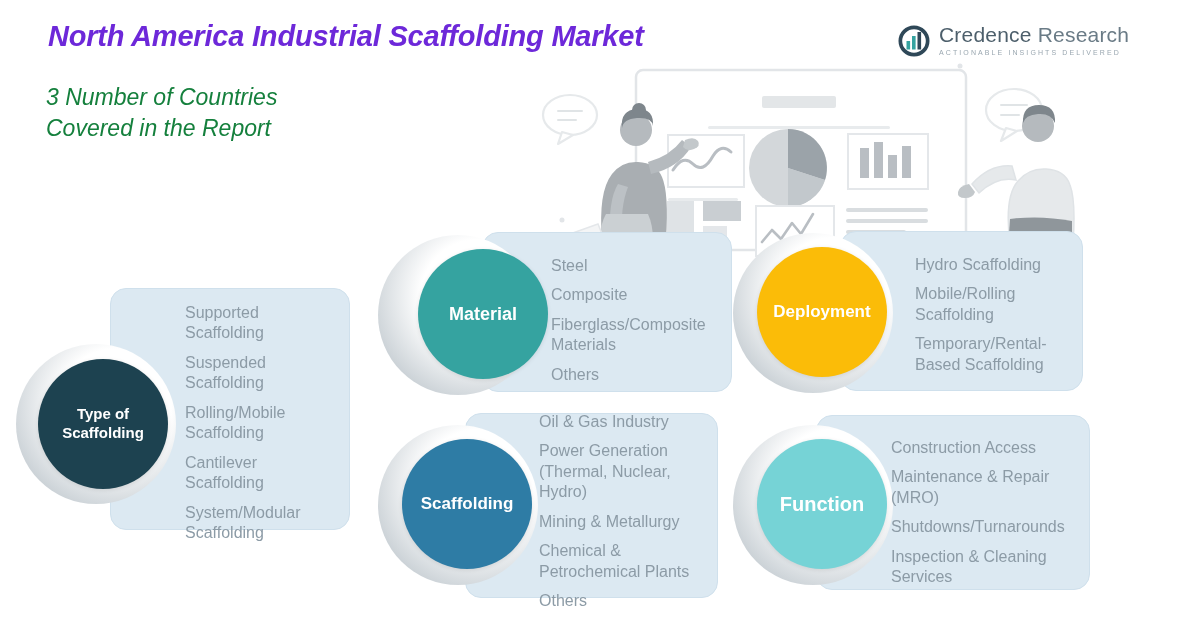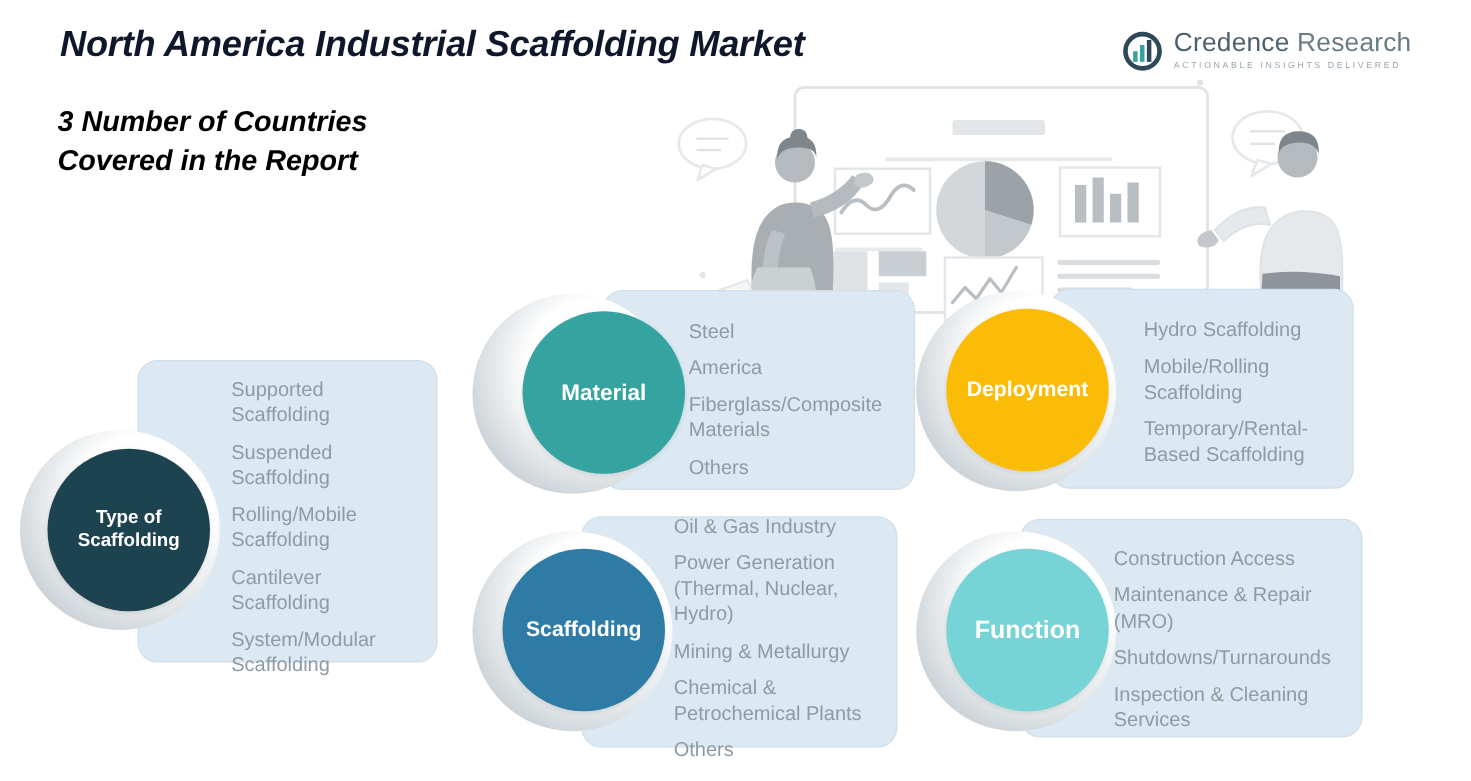--- a/index.html
+++ b/index.html
@@ -20,32 +20,32 @@
 
   
   .title {
     position: absolute;
     left: 48px;
     top: 20px;
     font-size: 29px;
     font-weight: bold;
     font-style: italic;
     letter-spacing: -0.2px;
-    color: #0f172a;
+    color: #6d28d9;
     white-space: nowrap;
   }
   .subtitle {
     position: absolute;
     left: 46px;
     top: 82px;
     font-size: 23px;
-    font-weight: bold;
+    font-weight: normal;
     font-style: italic;
     line-height: 1.33;
-    color: #000000;
+    color: #15803d;
     white-space: pre-line;
   }
 
   
   .logo {
     position: absolute;
     left: 897px;
     top: 24px;
     display: flex;
     align-items: flex-start;
@@ -235,21 +235,21 @@
   </div>
 
   <div class="seg">
     <div class="panel" style="left:482px; top:232px; width:250px; height:160px;"></div>
     <div class="circle-wrap" style="left:378px; top:235px;">
       <div class="circ-shadow" style="width:160px; height:160px;"></div>
       <div class="circ" style="left:40px; top:14px; width:130px; height:130px; background:#35a3a0; font-size:18px;">Material</div>
     </div>
     <div class="items" style="left:551px; top:256px; width:180px;">
       <div class="it" style="white-space:pre-line">Steel</div>
-      <div class="it" style="white-space:pre-line">America</div>
+      <div class="it" style="white-space:pre-line">Composite</div>
       <div class="it" style="white-space:pre-line">Fiberglass/Composite
 Materials</div>
       <div class="it" style="white-space:pre-line">Others</div>
     </div>
   </div>
 
   <div class="seg">
     <div class="panel" style="left:840px; top:231px; width:243px; height:160px;"></div>
     <div class="circle-wrap" style="left:733px; top:233px;">
       <div class="circ-shadow" style="width:160px; height:160px;"></div>

